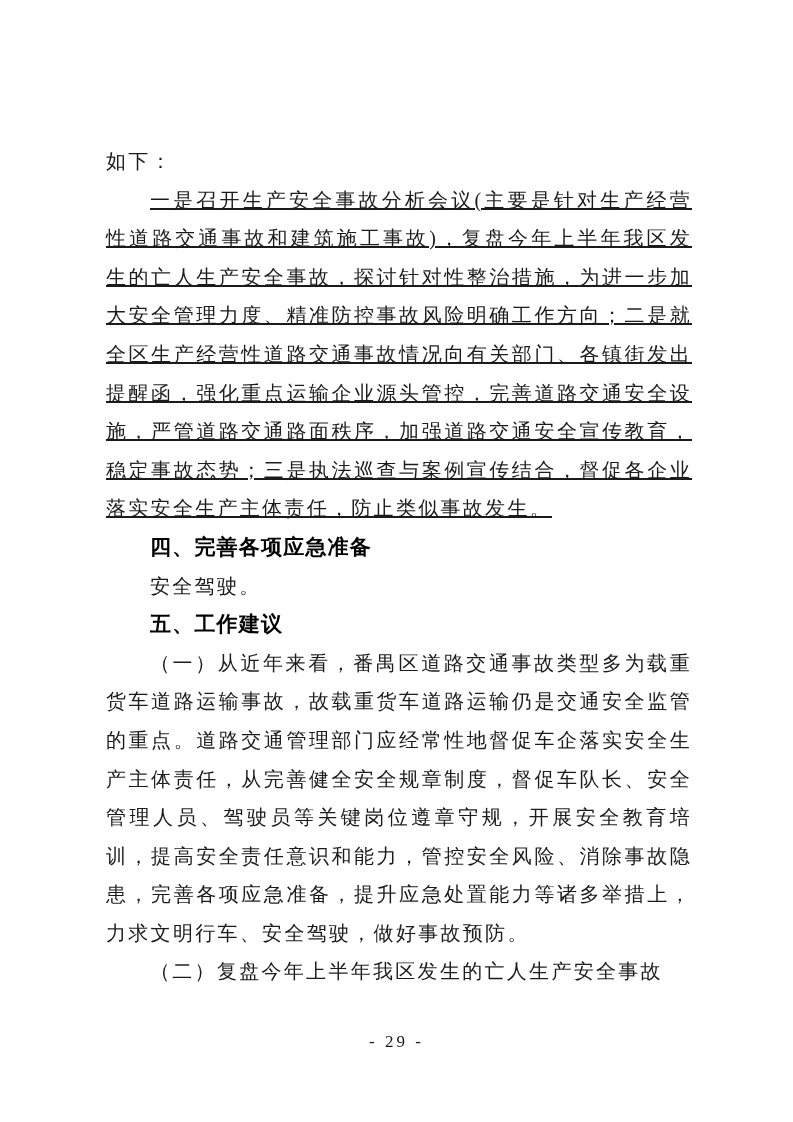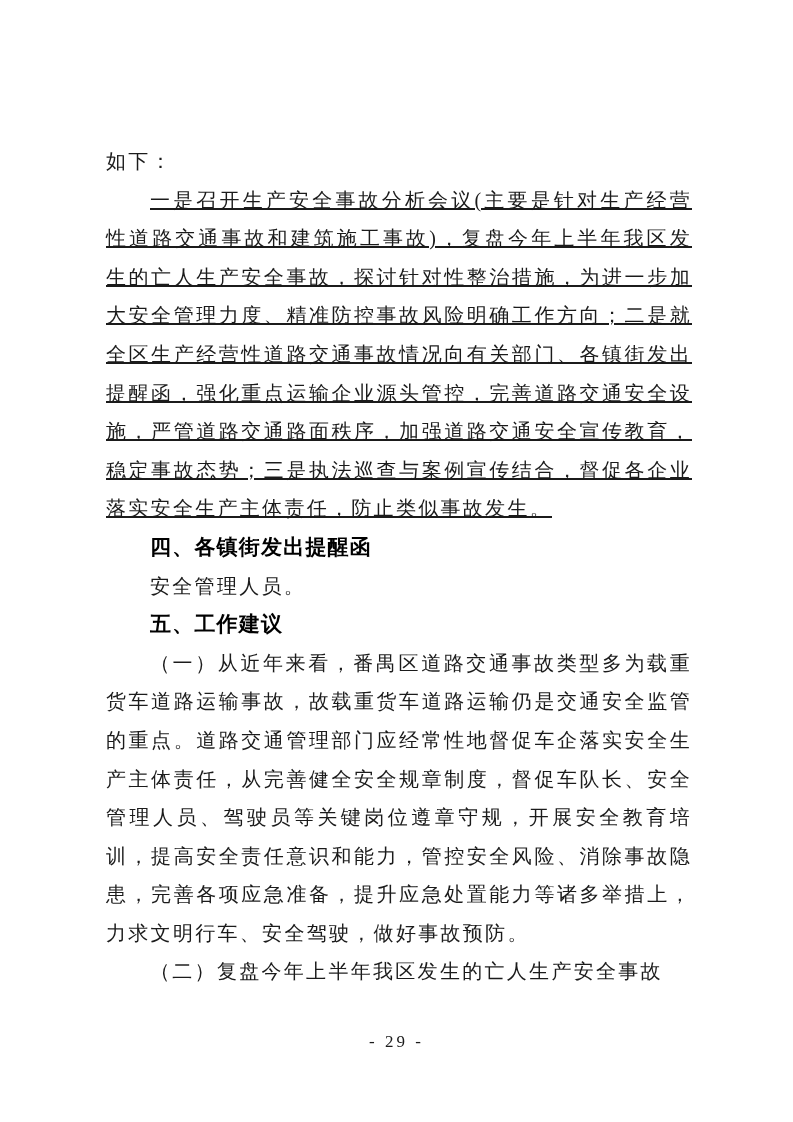--- a/index.html
+++ b/index.html
@@ -62,23 +62,23 @@
 </style>
 </head>
 <body>
 
 <div class="page">
   <div class="content">
     <p class="para">如下：</p>
 
     <p class="para indent sp-lg">一是召开生产安全事故分析会议(主要是针对生产经营性道路交通事故和建筑施工事故)，复盘今年上半年我区发生的亡人生产安全事故，探讨针对性整治措施，为进一步加大安全管理力度、精准防控事故风险明确工作方向；二是就全区生产经营性道路交通事故情况向有关部门、各镇街发出提醒函，强化重点运输企业源头管控，完善道路交通安全设施，严管道路交通路面秩序，加强道路交通安全宣传教育，稳定事故态势；三是执法巡查与案例宣传结合，督促各企业落实安全生产主体责任，防止类似事故发生。</p>
 
-    <p class="heading sp-sm">四、各镇街发出提醒函</p>
+    <p class="heading sp-sm">四、完善各项应急准备</p>
 
-    <p class="para indent">安全管理人员。</p>
+    <p class="para indent">安全驾驶。</p>
 
     <p class="heading">五、工作建议</p>
 
     <p class="para indent sp-sm">（一）从近年来看，番禺区道路交通事故类型多为载重货车道路运输事故，故载重货车道路运输仍是交通安全监管的重点。道路交通管理部门应经常性地督促车企落实安全生产主体责任，从完善健全安全规章制度，督促车队长、安全管理人员、驾驶员等关键岗位遵章守规，开展安全教育培训，提高安全责任意识和能力，管控安全风险、消除事故隐患，完善各项应急准备，提升应急处置能力等诸多举措上，力求文明行车、安全驾驶，做好事故预防。</p>
 
     <p class="para indent">（二）复盘今年上半年我区发生的亡人生产安全事故</p>
   </div>
 
   <div class="footer">
     <span class="page-number">- 29 -</span>

